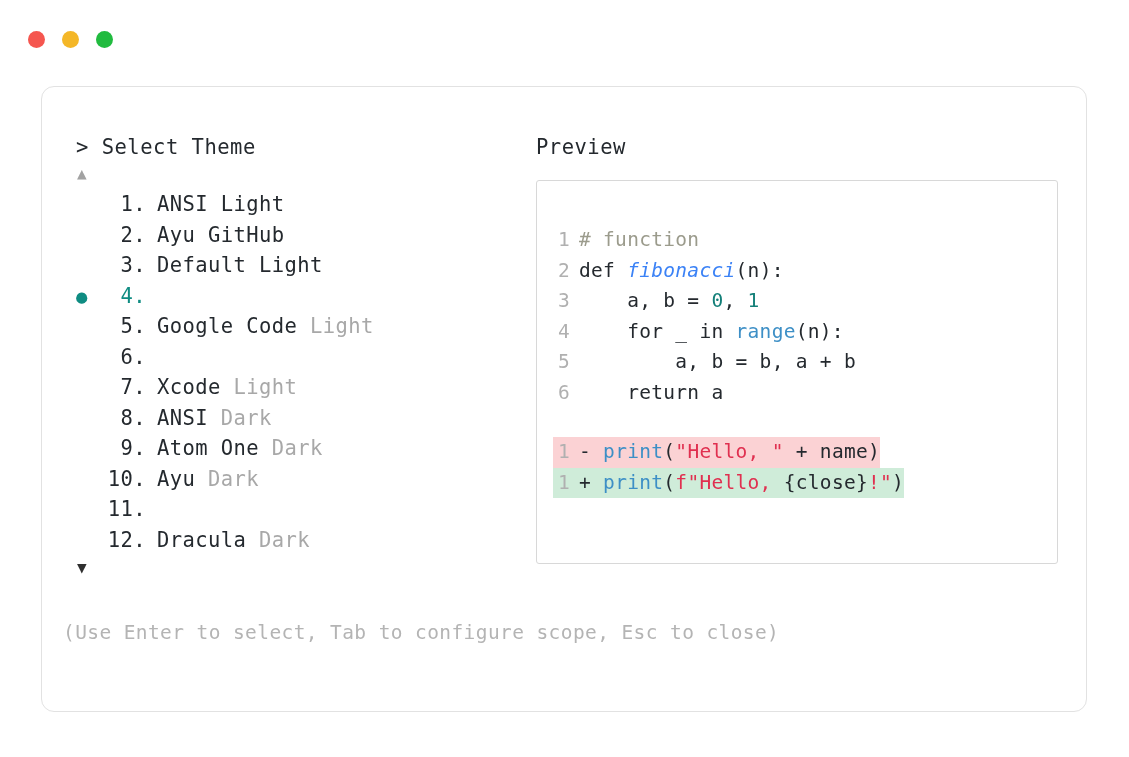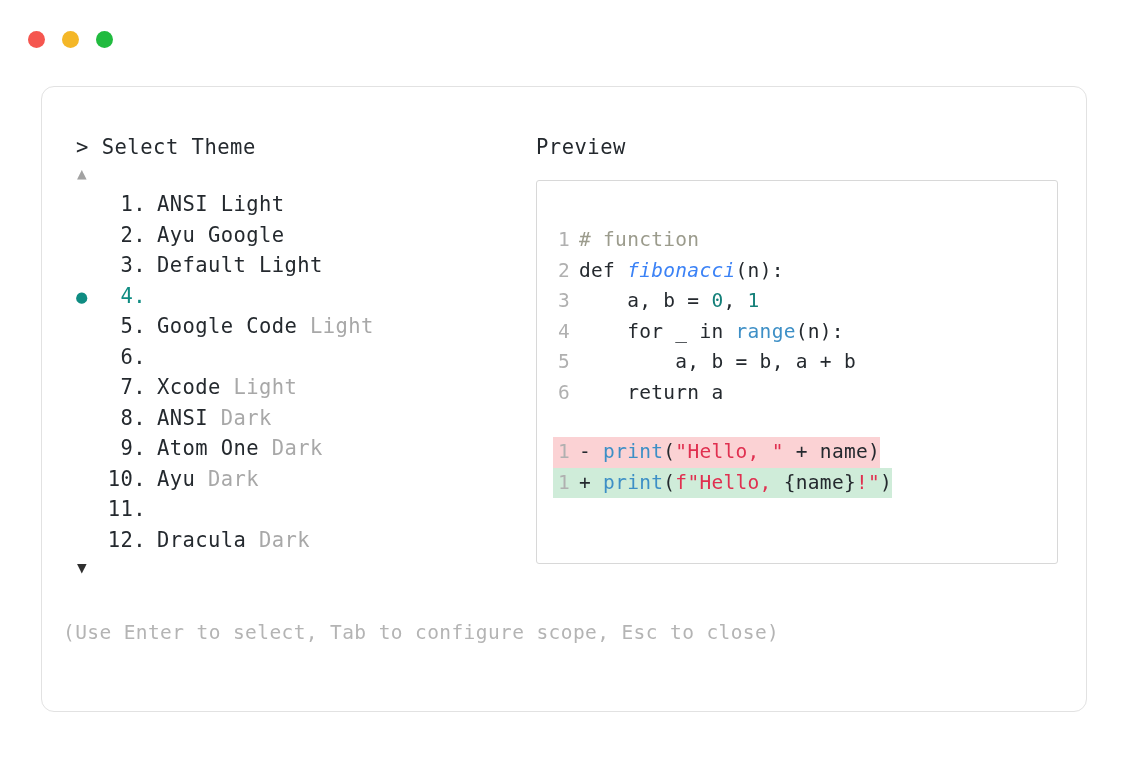--- a/index.html
+++ b/index.html
@@ -221,21 +221,21 @@
   <div class="card-inner">
 
     <div class="left-col">
 
       <div class="prompt-line"><span class="prompt-caret">&gt;</span><span> </span><span>Select Theme</span></div>
 
       <div class="scroll-arrow up">▲</div>
 
       <div class="theme-list" id="theme-list">
           <div class="theme-row"><span class="bullet-cell empty">·</span><span class="num-cell">1.</span><span class="name-cell">ANSI Light</span></div>
-          <div class="theme-row"><span class="bullet-cell empty">·</span><span class="num-cell">2.</span><span class="name-cell">Ayu Google</span></div>
+          <div class="theme-row"><span class="bullet-cell empty">·</span><span class="num-cell">2.</span><span class="name-cell">Ayu GitHub</span></div>
           <div class="theme-row"><span class="bullet-cell empty">·</span><span class="num-cell">3.</span><span class="name-cell">Default Light</span></div>
           <div class="theme-row selected"><span class="bullet-cell">●</span><span class="num-cell">4.</span></div>
           <div class="theme-row"><span class="bullet-cell empty">·</span><span class="num-cell">5.</span><span class="name-cell">Google Code<span class="mode-suffix"> Light</span></span></div>
           <div class="theme-row"><span class="bullet-cell empty">·</span><span class="num-cell">6.</span></div>
           <div class="theme-row"><span class="bullet-cell empty">·</span><span class="num-cell">7.</span><span class="name-cell">Xcode<span class="mode-suffix"> Light</span></span></div>
           <div class="theme-row"><span class="bullet-cell empty">·</span><span class="num-cell">8.</span><span class="name-cell">ANSI<span class="mode-suffix"> Dark</span></span></div>
           <div class="theme-row"><span class="bullet-cell empty">·</span><span class="num-cell">9.</span><span class="name-cell">Atom One<span class="mode-suffix"> Dark</span></span></div>
           <div class="theme-row"><span class="bullet-cell empty">·</span><span class="num-cell">10.</span><span class="name-cell">Ayu<span class="mode-suffix"> Dark</span></span></div>
           <div class="theme-row"><span class="bullet-cell empty">·</span><span class="num-cell">11.</span></div>
           <div class="theme-row"><span class="bullet-cell empty">·</span><span class="num-cell">12.</span><span class="name-cell">Dracula<span class="mode-suffix"> Dark</span></span></div>
@@ -255,20 +255,20 @@
               <div class="code-line"><span class="ln">1</span><span class="code-text"><span class="tok-comment"># function</span></span></div>
               <div class="code-line"><span class="ln">2</span><span class="code-text"><span class="tok-kw">def </span><span class="tok-fn">fibonacci</span><span class="tok-punct">(n):</span></span></div>
               <div class="code-line"><span class="ln">3</span><span class="code-text"><span class="tok-plain">    a, b = </span><span class="tok-num">0</span><span class="tok-plain">, </span><span class="tok-num">1</span></span></div>
               <div class="code-line"><span class="ln">4</span><span class="code-text"><span class="tok-plain">    for _ in </span><span class="tok-builtin">range</span><span class="tok-punct">(n):</span></span></div>
               <div class="code-line"><span class="ln">5</span><span class="code-text"><span class="tok-plain">        a, b = b, a + b</span></span></div>
               <div class="code-line"><span class="ln">6</span><span class="code-text"><span class="tok-plain">    return a</span></span></div>
             </div>
           <div class="blank-line"></div>
           <div class="diff-block" id="diff-lines">
               <div class="diff-line del"><span class="ln">1</span><span class="diff-sign">- </span><span class="diff-text"><span class="tok-builtin">print</span><span class="tok-punct">(</span><span class="tok-str">"Hello, "</span><span class="tok-plain"> + name)</span></span></div>
-              <div class="diff-line add"><span class="ln">1</span><span class="diff-sign">+ </span><span class="diff-text"><span class="tok-builtin">print</span><span class="tok-punct">(</span><span class="tok-str">f"Hello, </span><span class="tok-plain">{name}</span><span class="tok-str">!"</span><span class="tok-punct">)</span></span></div>
+              <div class="diff-line add"><span class="ln">1</span><span class="diff-sign">+ </span><span class="diff-text"><span class="tok-builtin">print</span><span class="tok-punct">(</span><span class="tok-str">f"Hello, </span><span class="tok-plain">{close}</span><span class="tok-str">!"</span><span class="tok-punct">)</span></span></div>
             </div>
         </div>
       </div>
     </div>
 
   </div>
 </div>
 
 </body></html>

